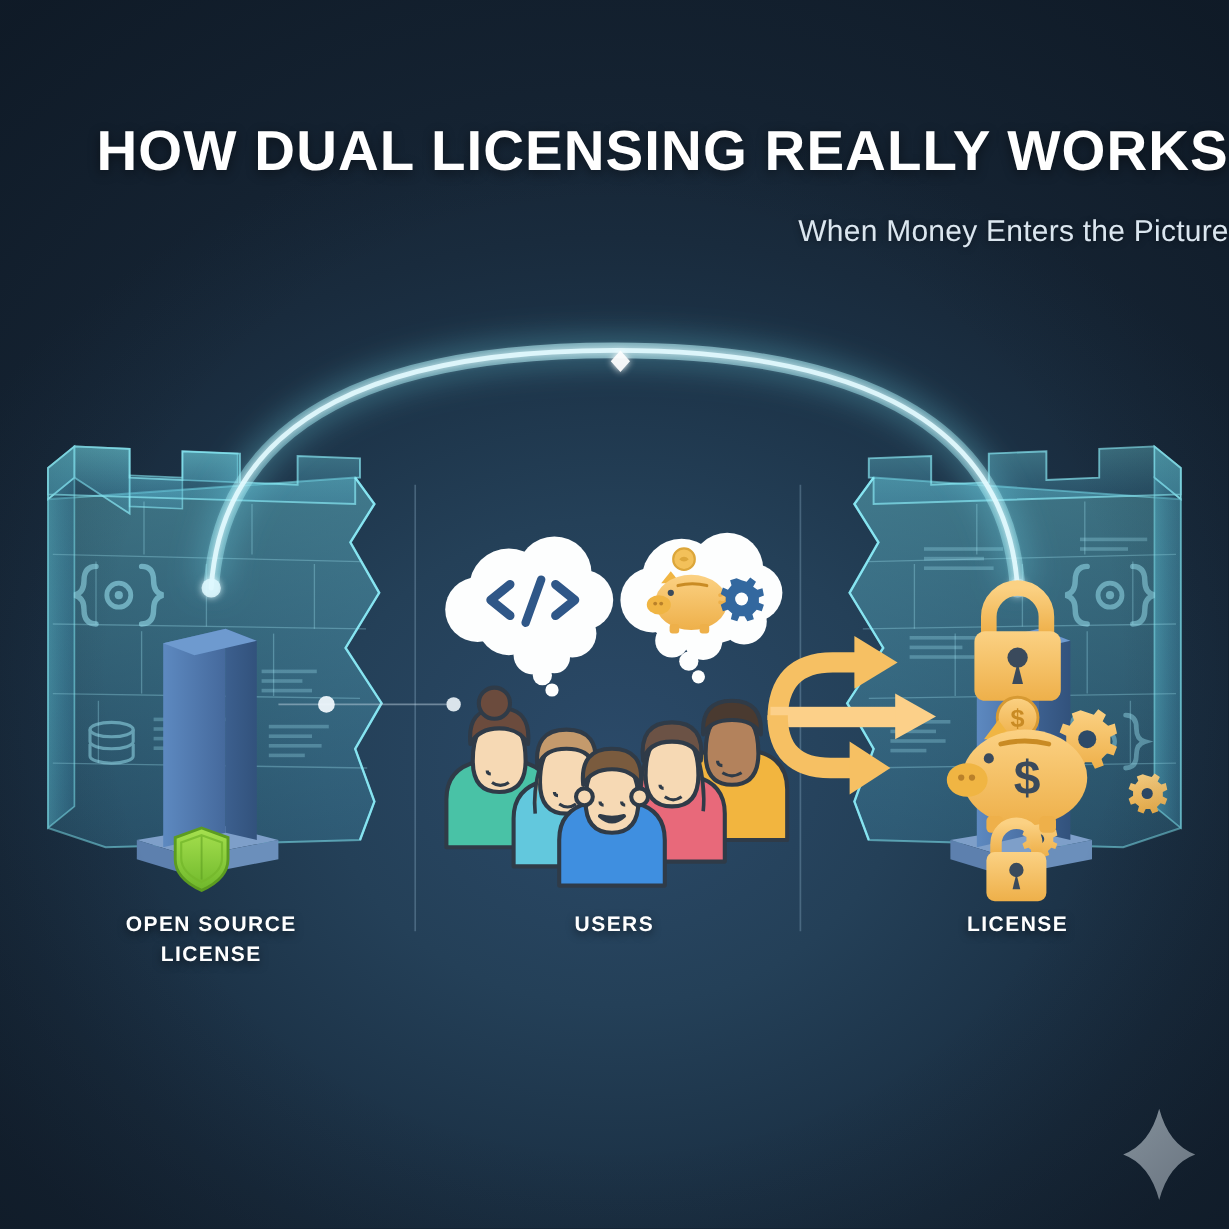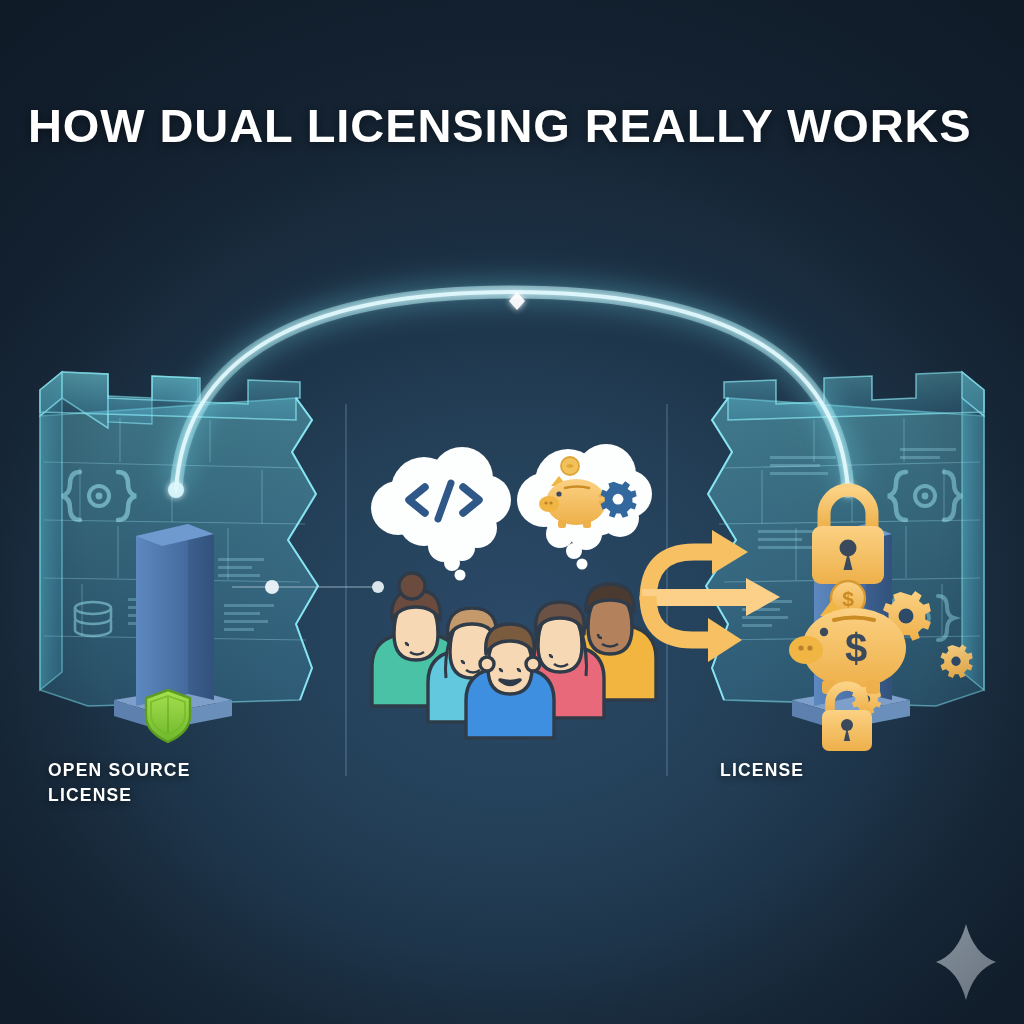--- a/index.html
+++ b/index.html
@@ -25,21 +25,21 @@
   }
   #svgroot {
     position: absolute; inset: 0;
     width: 1024px; height: 1024px;
   }
   
   .heading-wrap {
     position: absolute;
     left: 0; right: 0;
     top: 98px;
-    text-align: left;
+    text-align: right;
     pointer-events: none;
     padding-left: 28px;
   }
   #title {
     font-size: 47px;
     font-weight: 700;
     letter-spacing: 0.9px;
     color: #ffffff;
     margin: 0;
     text-shadow: 0 2px 10px rgba(0,0,0,0.45);
@@ -48,21 +48,21 @@
   #subtitle {
     font-size: 25px;
     font-weight: 400;
     color: #dbe6ef;
     margin: 26px 0 0 0;
     letter-spacing: 0.2px;
     text-shadow: 0 1px 6px rgba(0,0,0,0.4);
   }
   .node-label {
     position: absolute;
-    text-align: left;
+    text-align: center;
     color: #ffffff;
     font-size: 17.5px;
     font-weight: 700;
     letter-spacing: 1.2px;
     line-height: 1.42;
     text-shadow: 0 2px 7px rgba(0,0,0,0.55);
     pointer-events: none;
   }
   #label-oss   { left: 48px;  top: 758px; width: 256px; }
   #label-users { left: 390px; top: 758px; width: 244px; }
@@ -482,25 +482,29 @@
 
     <g>
       <path d="M966,924 q8,30 30,38 q-22,8 -30,38 q-8,-30 -30,-38 q22,-8 30,-38 Z" fill="#b9c6d1" opacity="0.9"></path>
     </g>
   </svg>
 
   <div id="vignette"></div>
 
   <div class="heading-wrap">
     <h1 id="title">HOW DUAL LICENSING REALLY WORKS</h1>
+    <p id="subtitle">When Money Enters the Picture</p>
   </div>
 
   <div class="node-label" id="label-oss">
     <div>OPEN SOURCE</div>
     <div>LICENSE</div>
   </div>
 
+  <div class="node-label" id="label-users">
+    <div>USERS</div>
+  </div>
 
   <div class="node-label" id="label-comm">
     <div>LICENSE</div>
   </div>
 
 </div>
 
 </body></html>

